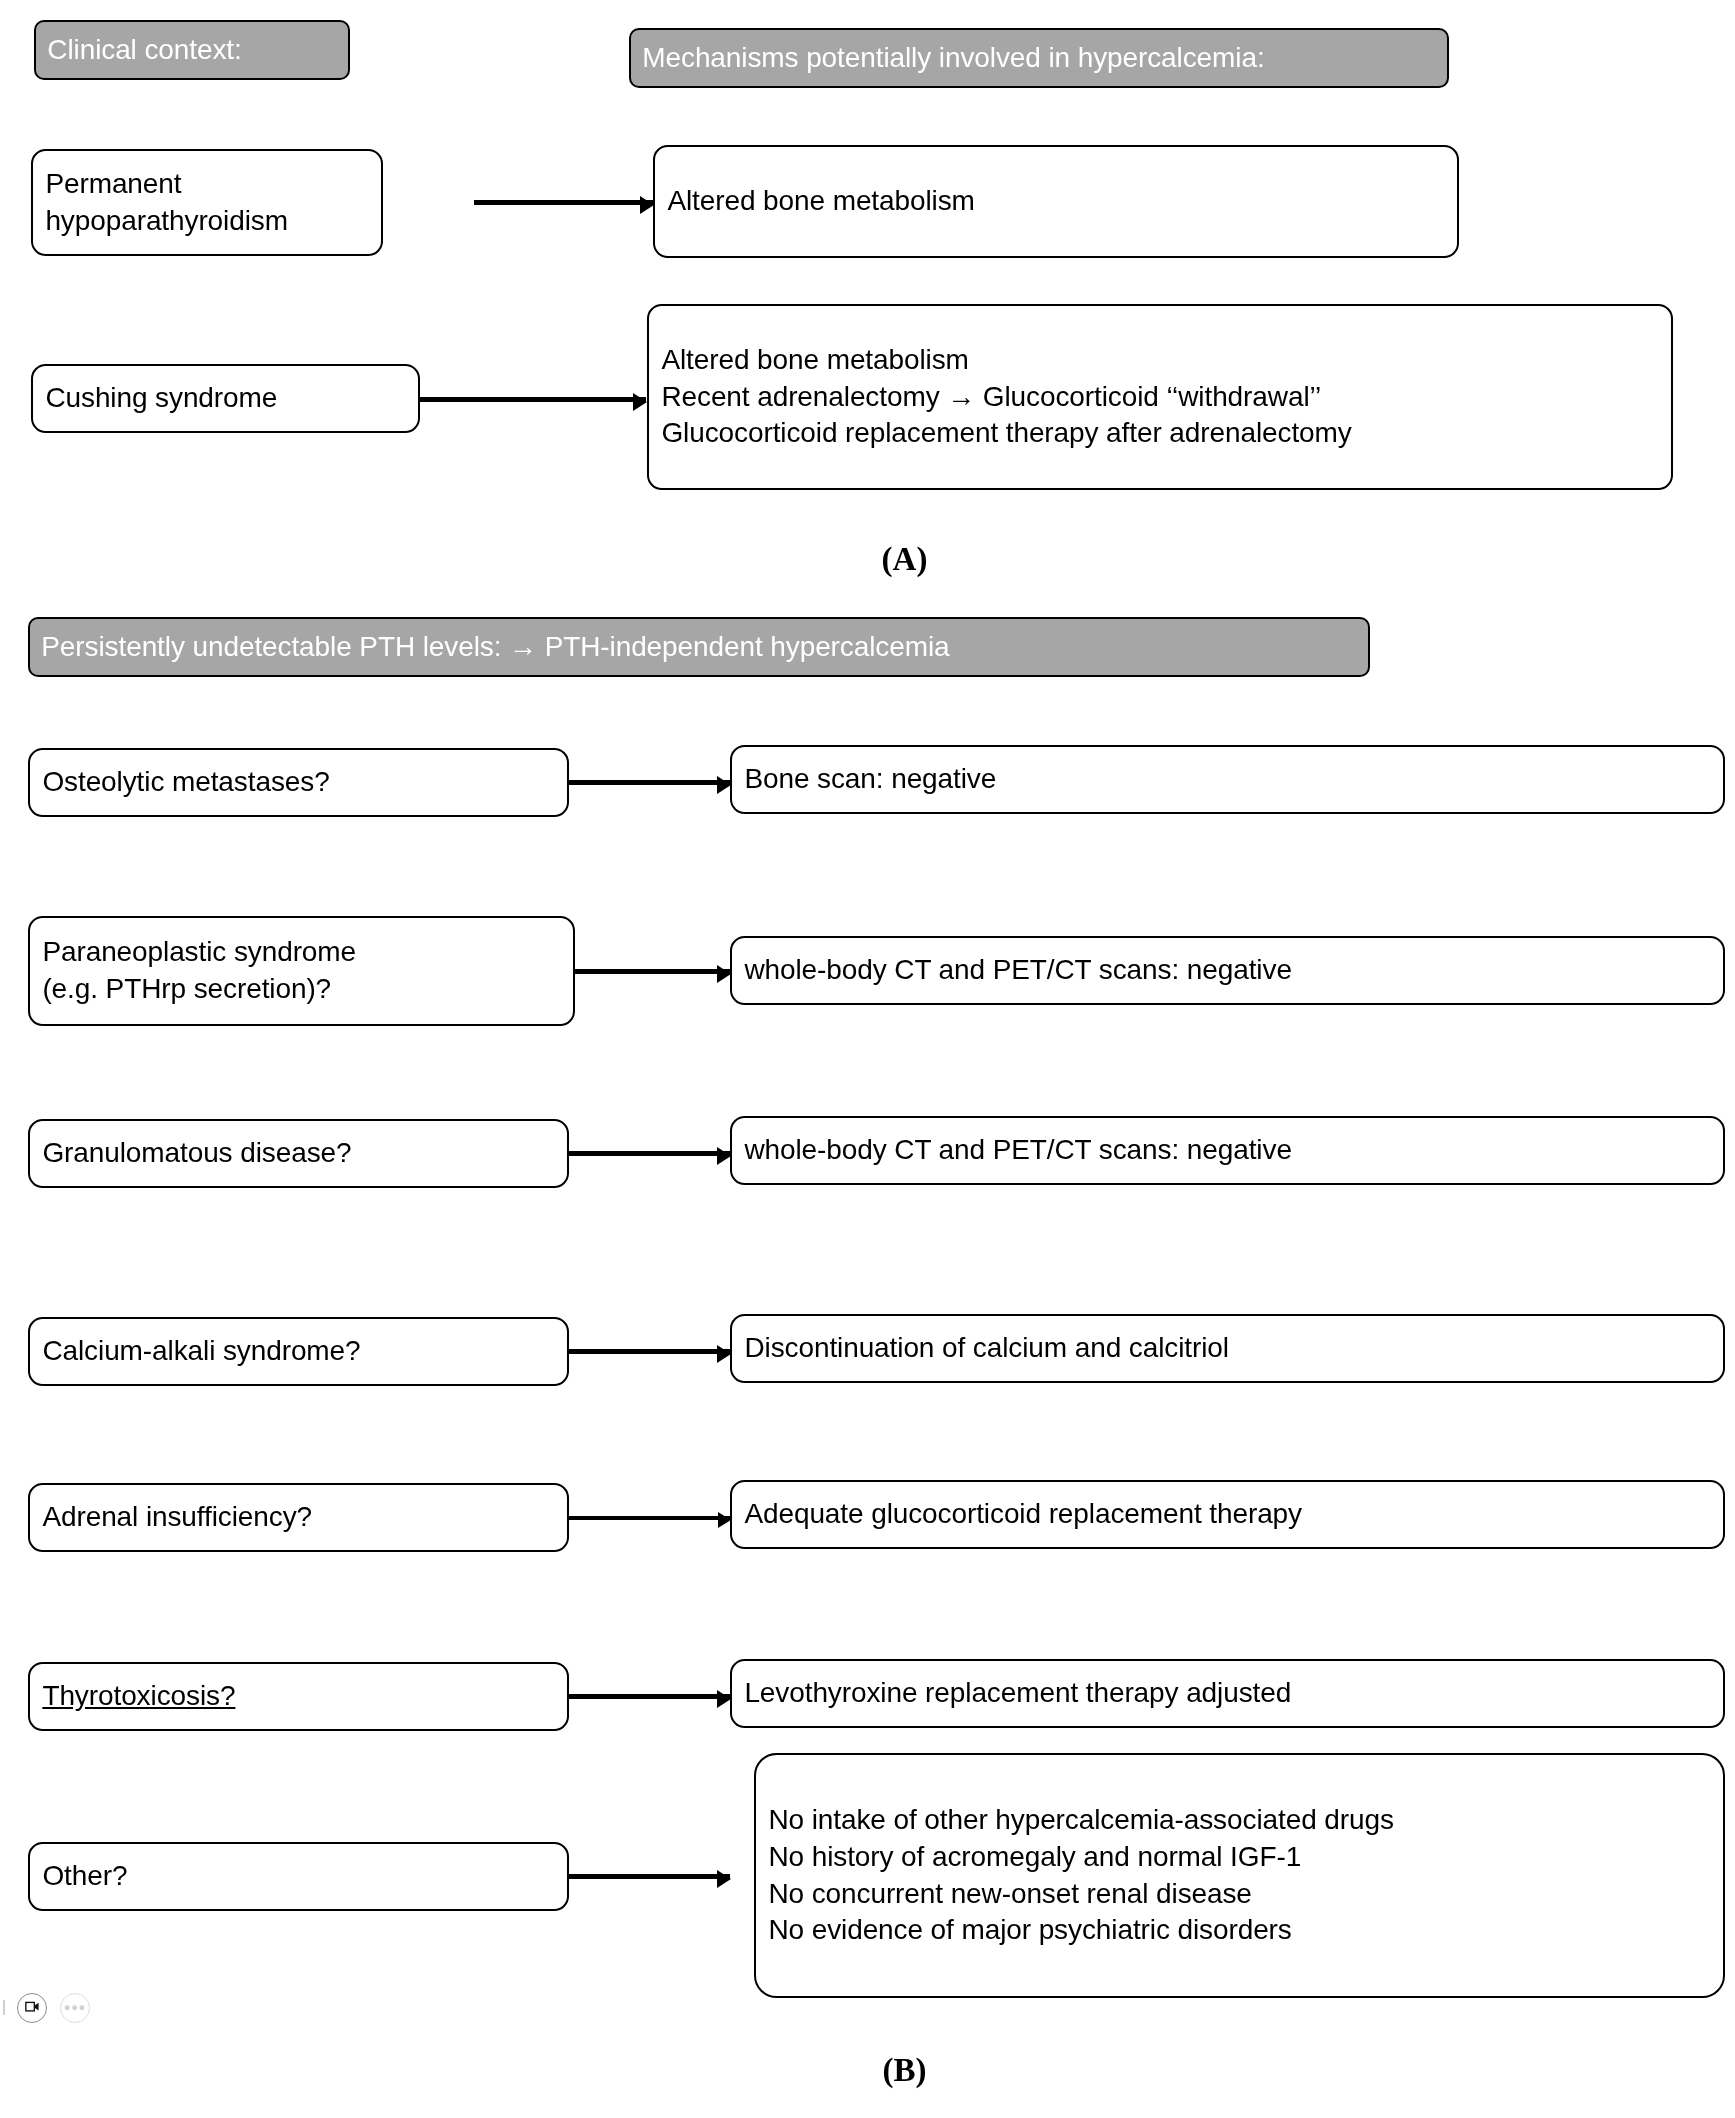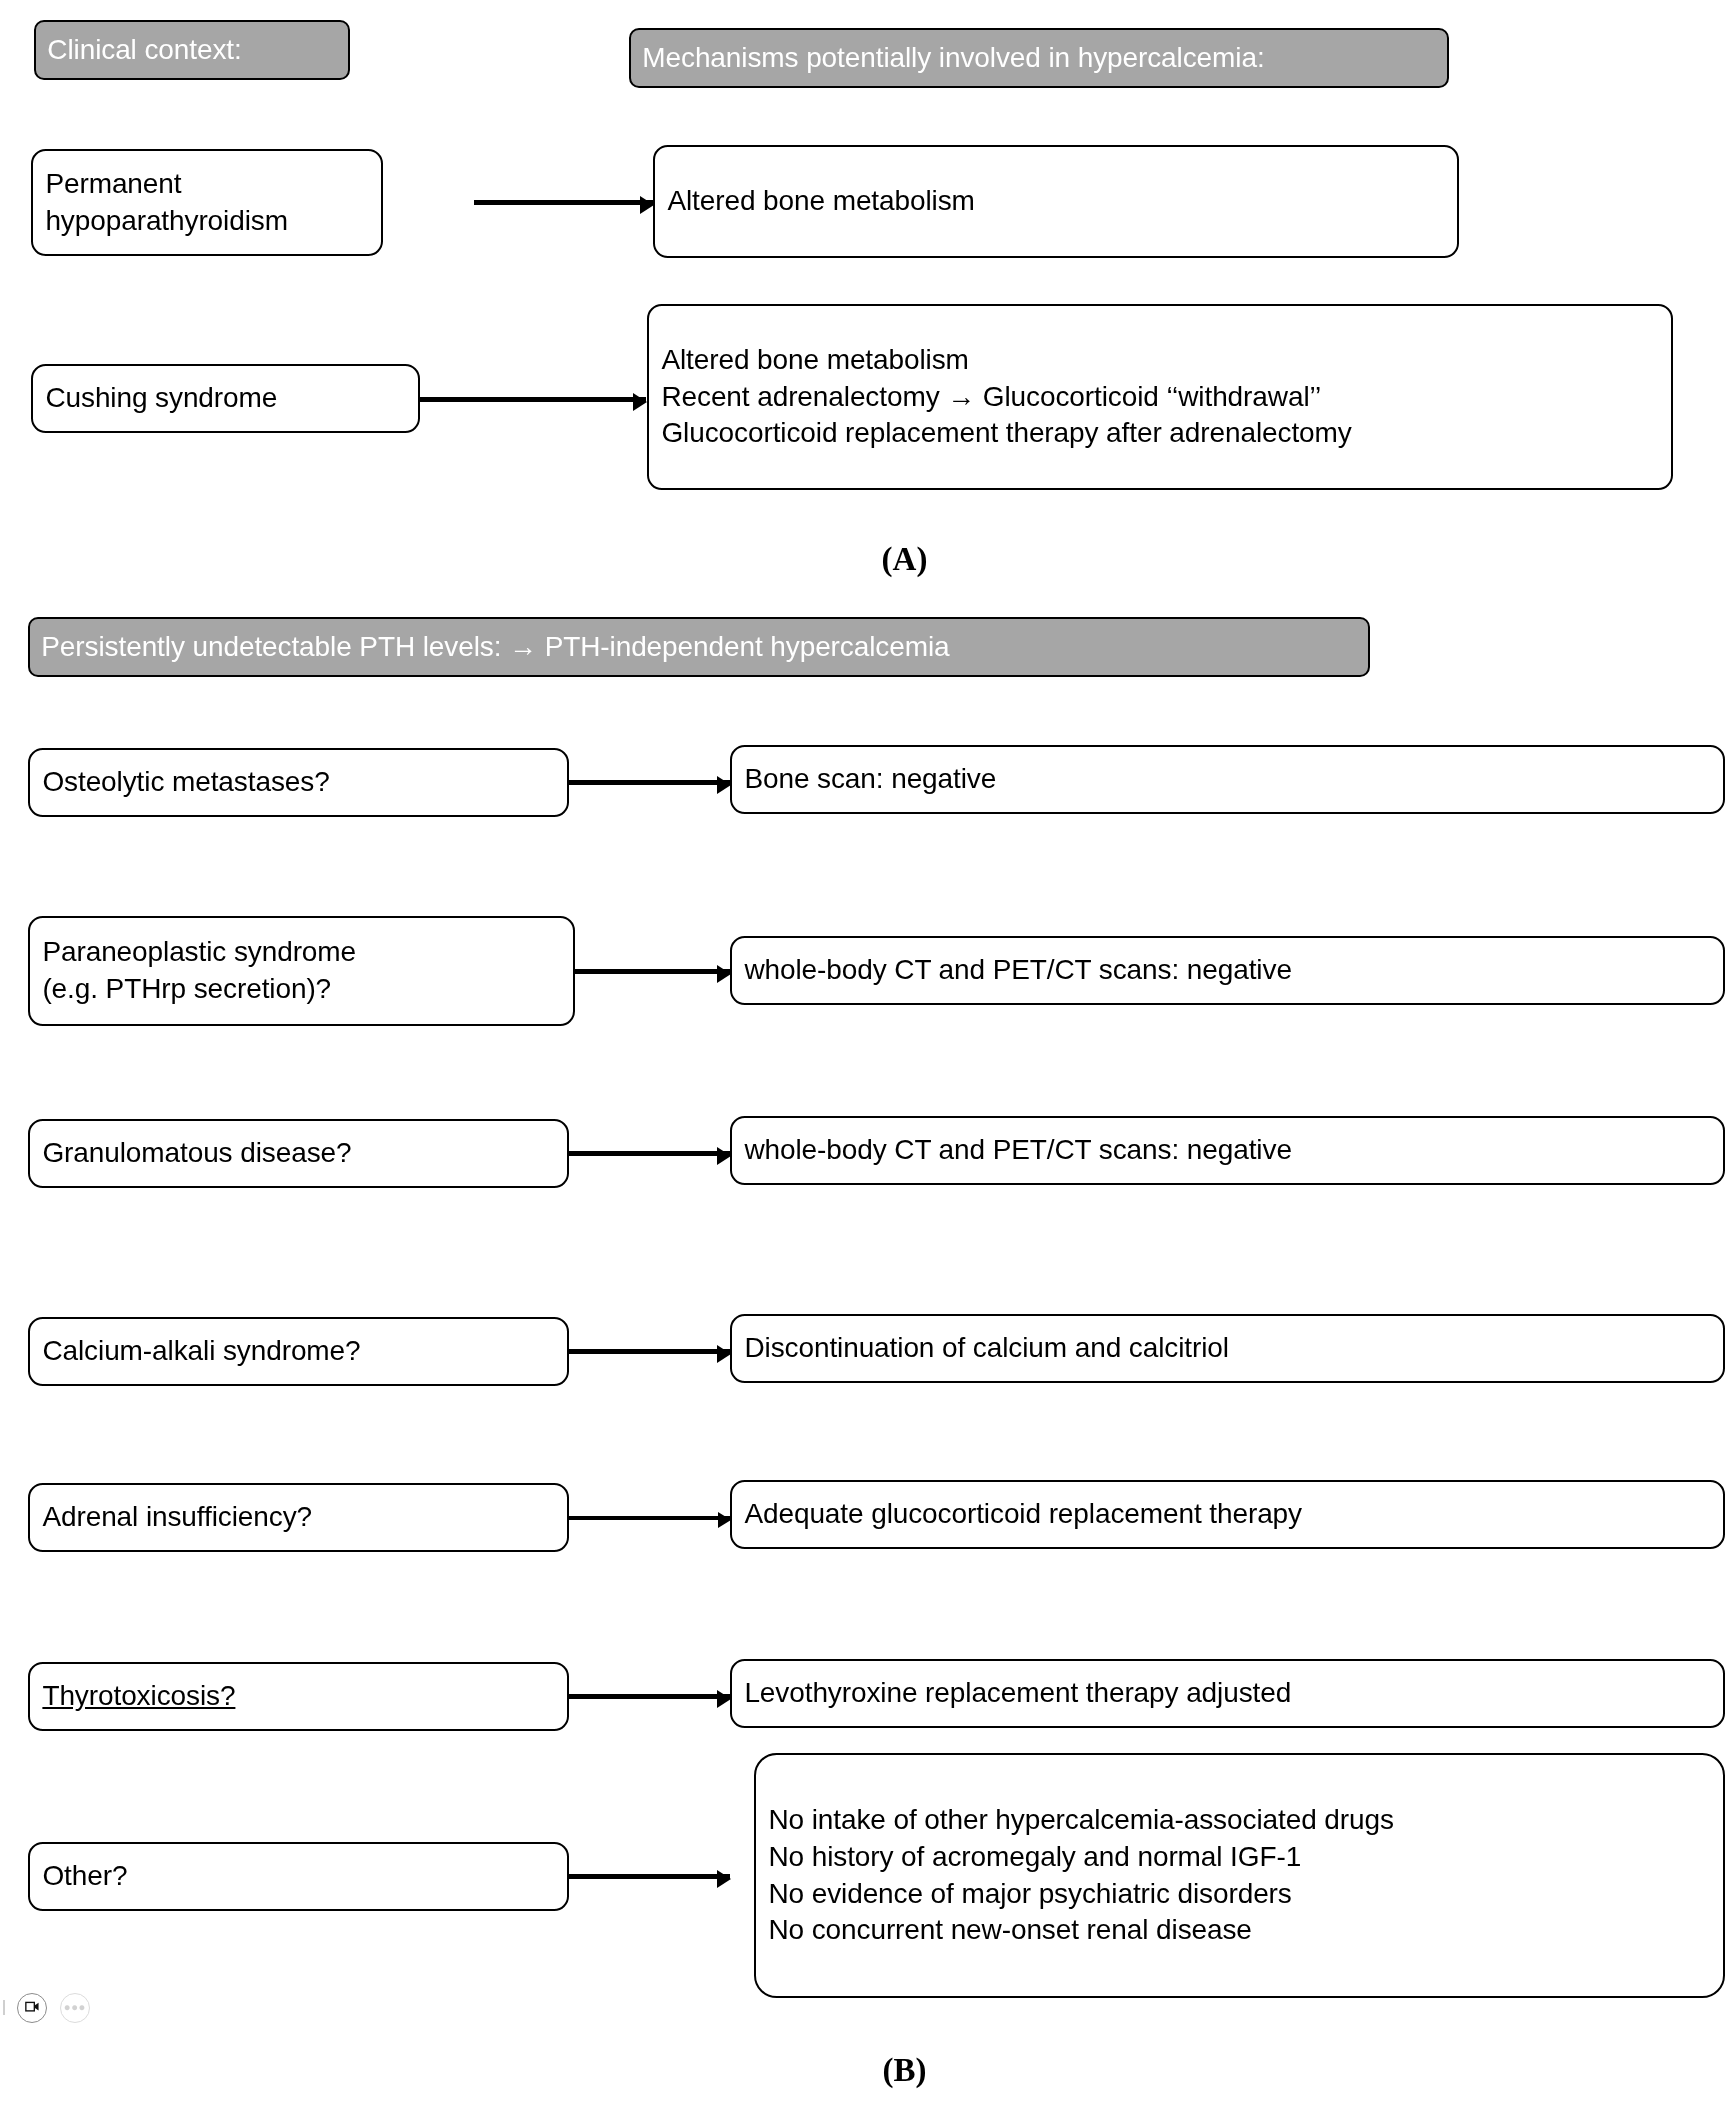--- a/index.html
+++ b/index.html
@@ -208,22 +208,22 @@
   <div class="line">Levothyroxine replacement therapy adjusted</div>
 </div>
 
 <div class="node" style="left:28px; top:1842px; width:541px; height:69px;">
   <div class="line">Other?</div>
 </div>
 <div class="arrow" style="left:569px; top:1874px; width:161px;"></div>
 <div class="node" style="left:754px; top:1753px; width:971px; height:245px; border-radius:22.6px;">
   <div class="line">No intake of other hypercalcemia-associated drugs</div>
   <div class="line">No history of acromegaly and normal IGF-1</div>
+  <div class="line">No concurrent new-onset renal disease</div>
   <div class="line">No evidence of major psychiatric disorders</div>
-  <div class="line">No concurrent new-onset renal disease</div>
 </div>
 
 <div class="fig-caption" style="left:848px; top:2052px; width:113px;">(B)</div>
 
 <div class="overlay-toolbar">
   <div class="overlay-tick"></div>
   <div class="ovl-btn">
     <span>
       <svg width="14.7" height="11.3" viewBox="0 0 26 20" aria-hidden="true">
         <rect x="1.5" y="2.5" width="15" height="15" fill="none" stroke="#111" stroke-width="2.4"></rect>

